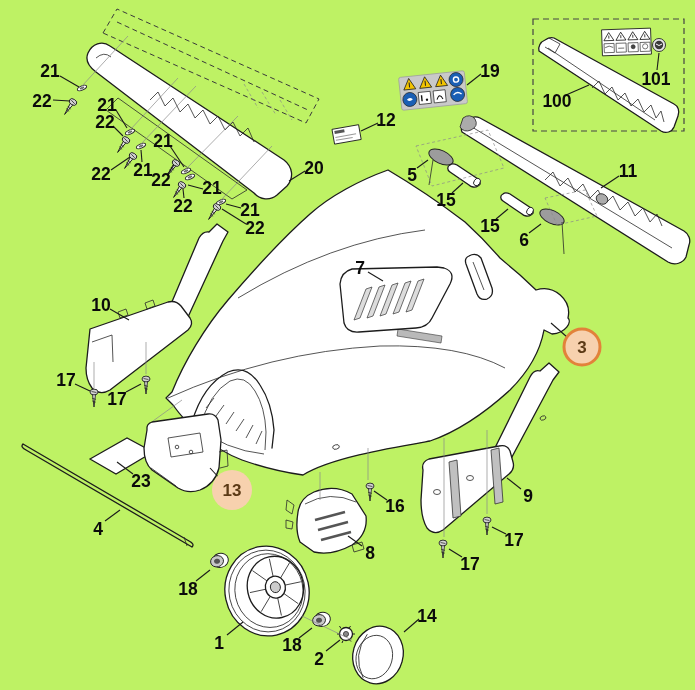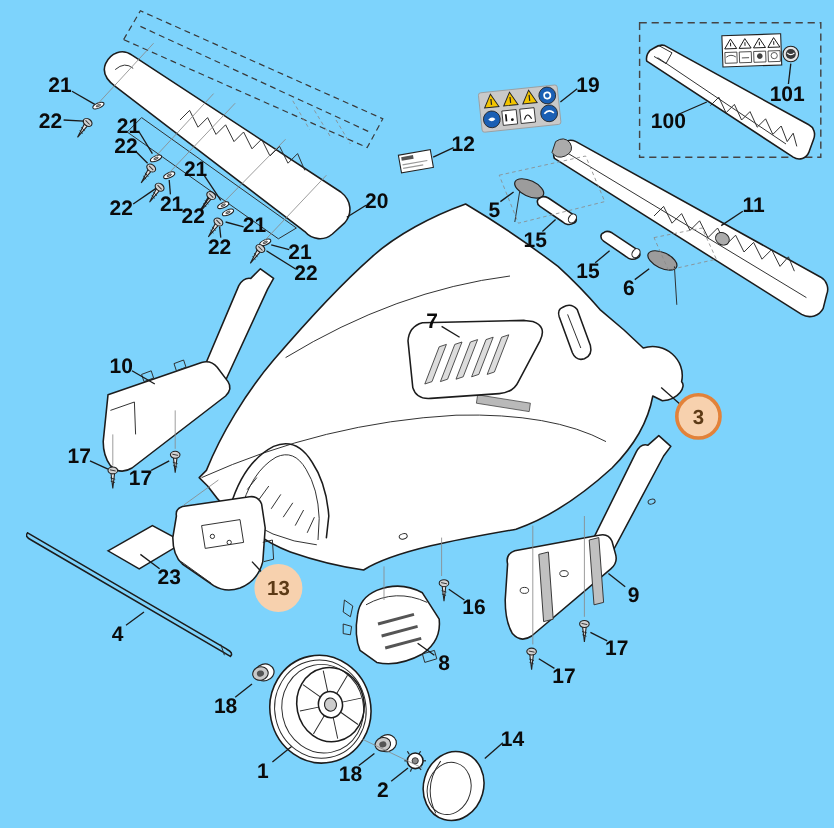--- a/index.html
+++ b/index.html
@@ -1,16 +1,16 @@
 <!DOCTYPE html>
 <html><head>
 <meta charset="utf-8">
 <style>
   html,body{margin:0;padding:0;background:#ffffff;}
-  .wrap{position:relative;width:695px;height:690px;overflow:hidden;background:#7dd3fc;}
+  .wrap{position:relative;width:695px;height:690px;overflow:hidden;background:#bef264;}
   svg{position:absolute;left:0;top:0;user-select:none;}
   .lbl{font:700 17.5px "Liberation Sans", sans-serif;fill:#0b0b0b;}
   .lbl-hl{font:700 17px "Liberation Sans", sans-serif;fill:#5c3a16;}
   .ldr{stroke:#1a1a1a;stroke-width:1.1;fill:none;}
   .ol{fill:none;stroke:#1c1c1c;stroke-width:1.3;stroke-linejoin:round;stroke-linecap:round;}
   .ol-f{fill:#ffffff;stroke:#1c1c1c;stroke-width:1.3;stroke-linejoin:round;}
   .thin{fill:none;stroke:#2a2a2a;stroke-width:0.8;}
   .cons{fill:none;stroke:#8a8a8a;stroke-width:0.7;}
   .consd{fill:none;stroke:#8a8a8a;stroke-width:0.7;stroke-dasharray:3 2.5;}
   .ghost{fill:none;stroke:#3a3a3a;stroke-width:1;stroke-dasharray:5 3.5;}

